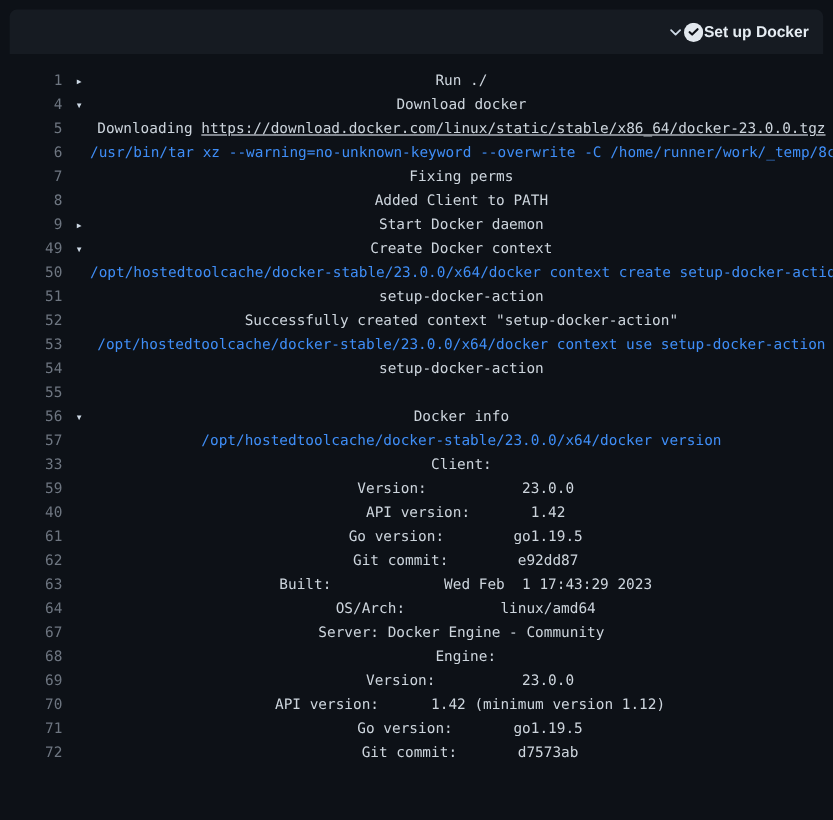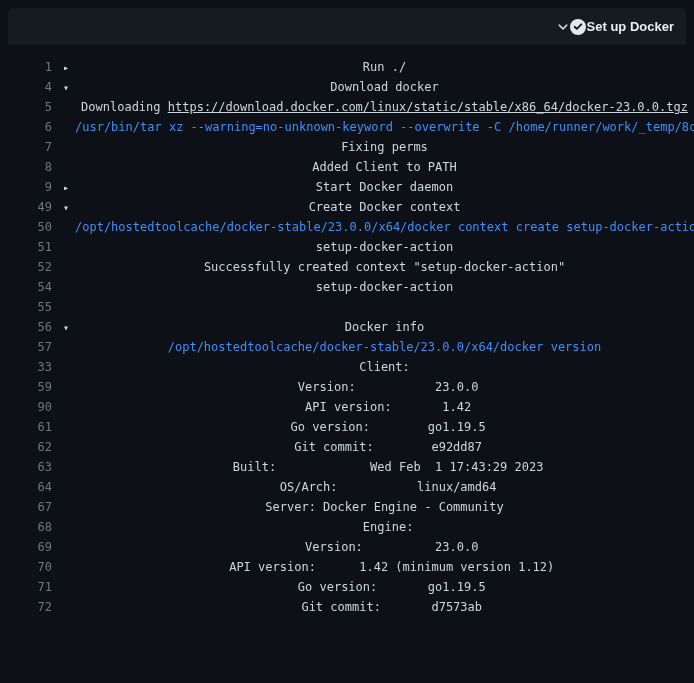--- a/index.html
+++ b/index.html
@@ -74,27 +74,28 @@
     <div class="log-line"><span class="ln">4</span><span class="arrow">▾</span><span class="txt"><span class="seg-plain">Download docker</span></span></div>
     <div class="log-line"><span class="ln">5</span><span class="arrow"></span><span class="txt"><span class="seg-plain">Downloading </span><span class="seg-link">https://download.docker.com/linux/static/stable/x86_64/docker-23.0.0.tgz</span></span></div>
     <div class="log-line"><span class="ln">6</span><span class="arrow"></span><span class="txt"><span class="seg-cmd">/usr/bin/tar xz --warning=no-unknown-keyword --overwrite -C /home/runner/work/_temp/8c9</span></span></div>
     <div class="log-line"><span class="ln">7</span><span class="arrow"></span><span class="txt"><span class="seg-plain">Fixing perms</span></span></div>
     <div class="log-line"><span class="ln">8</span><span class="arrow"></span><span class="txt"><span class="seg-plain">Added Client to PATH</span></span></div>
     <div class="log-line"><span class="ln">9</span><span class="arrow">▸</span><span class="txt"><span class="seg-plain">Start Docker daemon</span></span></div>
     <div class="log-line"><span class="ln">49</span><span class="arrow">▾</span><span class="txt"><span class="seg-plain">Create Docker context</span></span></div>
     <div class="log-line"><span class="ln">50</span><span class="arrow"></span><span class="txt"><span class="seg-cmd">/opt/hostedtoolcache/docker-stable/23.0.0/x64/docker context create setup-docker-action</span></span></div>
     <div class="log-line"><span class="ln">51</span><span class="arrow"></span><span class="txt"><span class="seg-plain">setup-docker-action</span></span></div>
     <div class="log-line"><span class="ln">52</span><span class="arrow"></span><span class="txt"><span class="seg-plain">Successfully created context "setup-docker-action"</span></span></div>
+    <div class="log-line"><span class="ln">53</span><span class="arrow"></span><span class="txt"><span class="seg-cmd">/opt/hostedtoolcache/docker-stable/23.0.0/x64/docker context use setup-docker-action</span></span></div>
     <div class="log-line"><span class="ln">54</span><span class="arrow"></span><span class="txt"><span class="seg-plain">setup-docker-action</span></span></div>
     <div class="log-line"><span class="ln">55</span><span class="arrow"></span></div>
     <div class="log-line"><span class="ln">56</span><span class="arrow">▾</span><span class="txt"><span class="seg-plain">Docker info</span></span></div>
     <div class="log-line"><span class="ln">57</span><span class="arrow"></span><span class="txt"><span class="seg-cmd">/opt/hostedtoolcache/docker-stable/23.0.0/x64/docker version</span></span></div>
     <div class="log-line"><span class="ln">33</span><span class="arrow"></span><span class="txt"><span class="seg-plain">Client:</span></span></div>
     <div class="log-line"><span class="ln">59</span><span class="arrow"></span><span class="txt"><span class="seg-plain"> Version:           23.0.0</span></span></div>
-    <div class="log-line"><span class="ln">90</span><span class="arrow"></span><span class="txt"><span class="seg-plain"> API version:       1.42</span></span></div>
+    <div class="log-line"><span class="ln">40</span><span class="arrow"></span><span class="txt"><span class="seg-plain"> API version:       1.42</span></span></div>
     <div class="log-line"><span class="ln">61</span><span class="arrow"></span><span class="txt"><span class="seg-plain"> Go version:        go1.19.5</span></span></div>
     <div class="log-line"><span class="ln">62</span><span class="arrow"></span><span class="txt"><span class="seg-plain"> Git commit:        e92dd87</span></span></div>
     <div class="log-line"><span class="ln">63</span><span class="arrow"></span><span class="txt"><span class="seg-plain"> Built:             Wed Feb  1 17:43:29 2023</span></span></div>
     <div class="log-line"><span class="ln">64</span><span class="arrow"></span><span class="txt"><span class="seg-plain"> OS/Arch:           linux/amd64</span></span></div>
     <div class="log-line"><span class="ln">67</span><span class="arrow"></span><span class="txt"><span class="seg-plain">Server: Docker Engine - Community</span></span></div>
     <div class="log-line"><span class="ln">68</span><span class="arrow"></span><span class="txt"><span class="seg-plain"> Engine:</span></span></div>
     <div class="log-line"><span class="ln">69</span><span class="arrow"></span><span class="txt"><span class="seg-plain">  Version:          23.0.0</span></span></div>
     <div class="log-line"><span class="ln">70</span><span class="arrow"></span><span class="txt"><span class="seg-plain">  API version:      1.42 (minimum version 1.12)</span></span></div>
     <div class="log-line"><span class="ln">71</span><span class="arrow"></span><span class="txt"><span class="seg-plain">  Go version:       go1.19.5</span></span></div>
     <div class="log-line"><span class="ln">72</span><span class="arrow"></span><span class="txt"><span class="seg-plain">  Git commit:       d7573ab</span></span></div>

